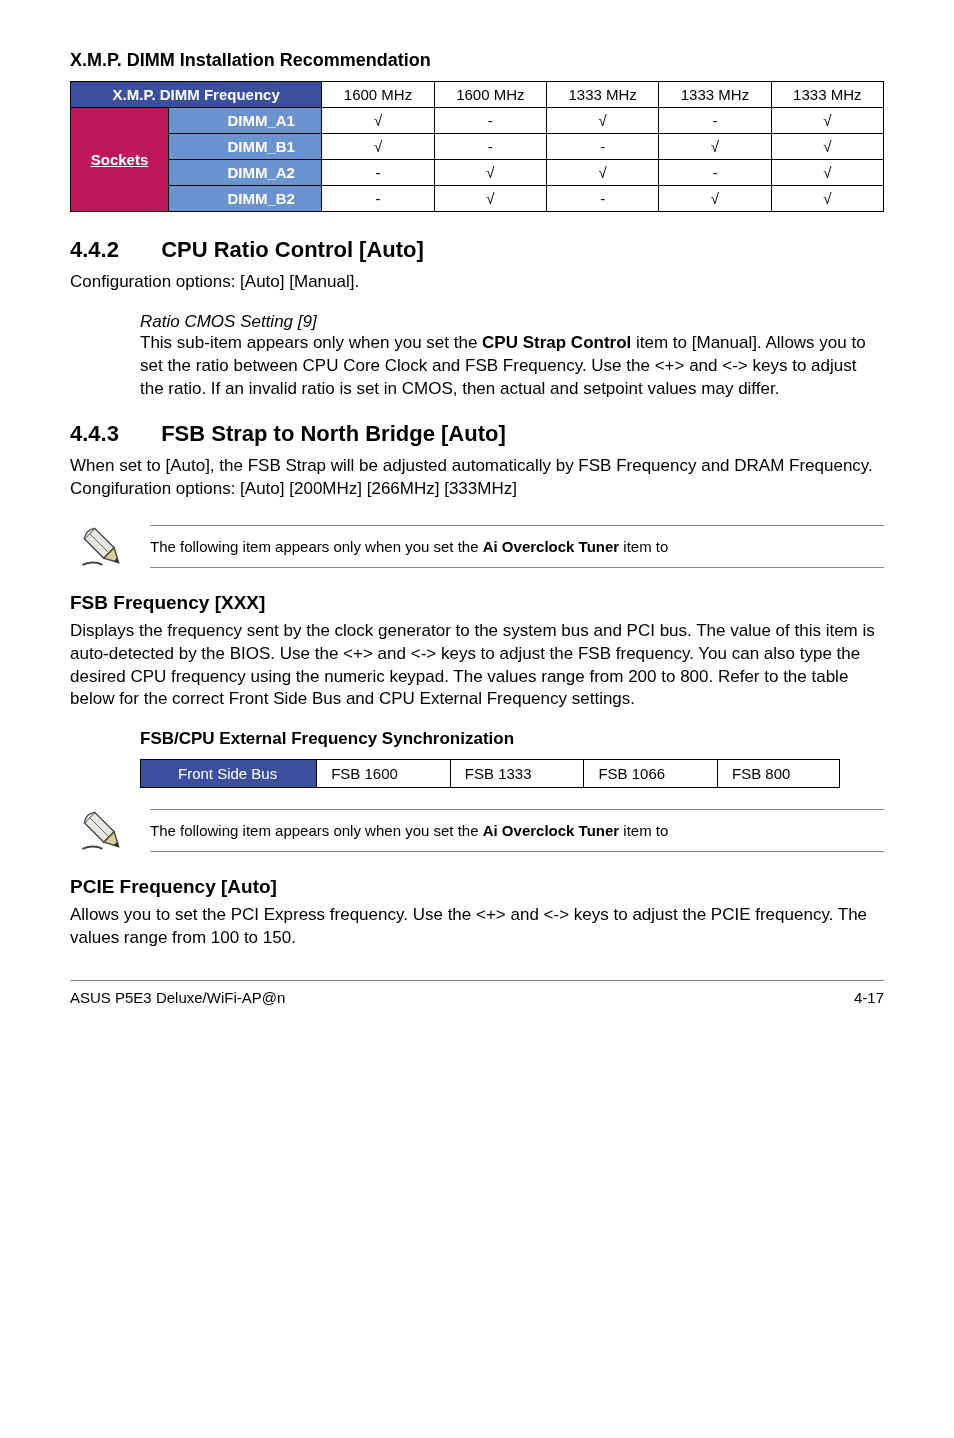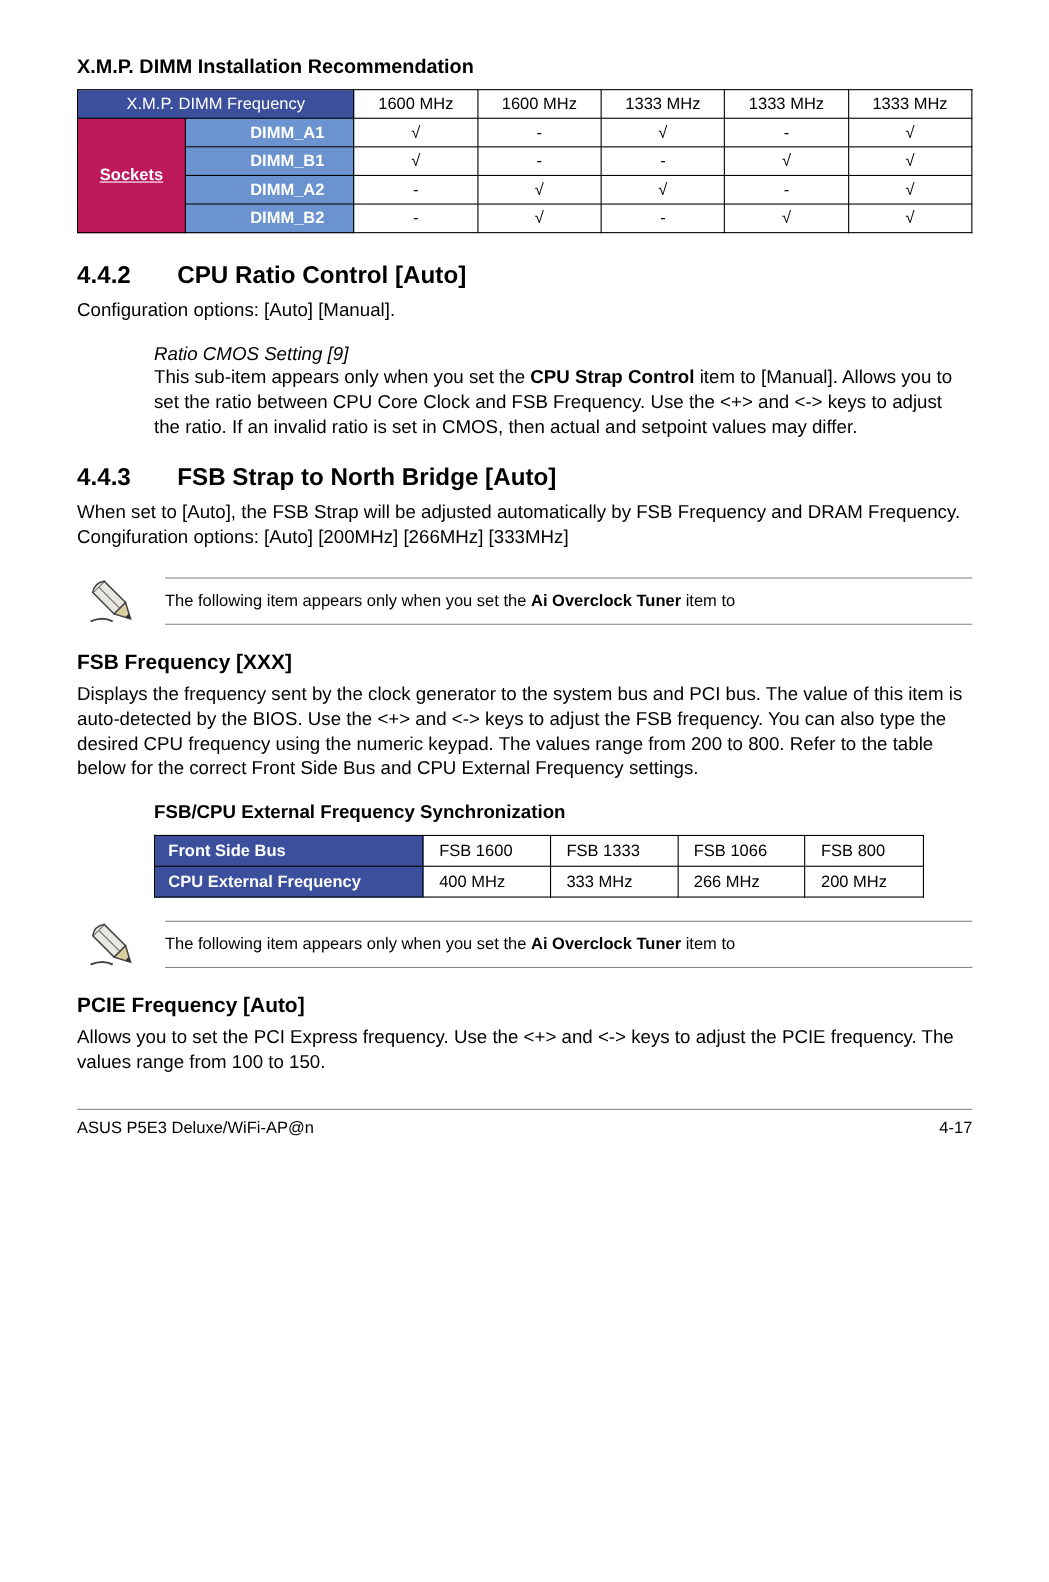--- a/index.html
+++ b/index.html
@@ -26,21 +26,21 @@
       font-size: 15px;
     }
     table.xmp td, table.xmp th {
       border: 1px solid #000;
       padding: 4px 8px;
       text-align: center;
     }
     table.xmp .hdr-blue {
       background: #3b4f9c;
       color: #fff;
-      font-weight: normal;
+      font-weight: bold;
     }
     table.xmp .side-blue {
       background: #be185d;
       color: #fff;
       font-weight: bold;
       vertical-align: middle;
       text-decoration: underline;
     }
     table.xmp .dimm-cell {
       background: #6a93d0;
@@ -108,22 +108,22 @@
       width: 700px;
     }
     table.fsb td, table.fsb th {
       border: 1px solid #000;
       padding: 5px 14px;
       text-align: left;
     }
     table.fsb .row-hdr {
       background: #3b4f9c;
       color: #fff;
-      font-weight: bold;
-      text-align: left;
+      font-weight: normal;
+      text-align: center;
       padding-left: 12px;
     }
     .footer-line {
       border-top: 1px solid #888;
       margin-top: 30px;
       padding-top: 8px;
       display: flex;
       justify-content: space-between;
       font-size: 15px;
     }
@@ -228,27 +228,20 @@
 
 <table class="fsb">
   <tbody>
       <tr>
     <td class="row-hdr">Front Side Bus</td>
     <td>FSB 1600</td>
     <td>FSB 1333</td>
     <td>FSB 1066</td>
     <td>FSB 800</td>
   </tr>
-  <tr>
-    <td class="row-hdr">CPU External Frequency</td>
-    <td>400 MHz</td>
-    <td>333 MHz</td>
-    <td>266 MHz</td>
-    <td>200 MHz</td>
-  </tr>
 </tbody>
   </table>
 
 <div class="note-row">
   <div class="icon-wrap">
     <svg class="pencil" viewBox="0 0 60 60">
       <g transform="rotate(-45 30 30)">
         <rect x="22" y="10" width="16" height="30" fill="#e8e8e0" stroke="#444" stroke-width="1.5"></rect>
         <polygon points="22,40 38,40 30,55" fill="#d8cfa0" stroke="#444" stroke-width="1.5"></polygon>
         <polygon points="27,50 33,50 30,55" fill="#333"></polygon>

